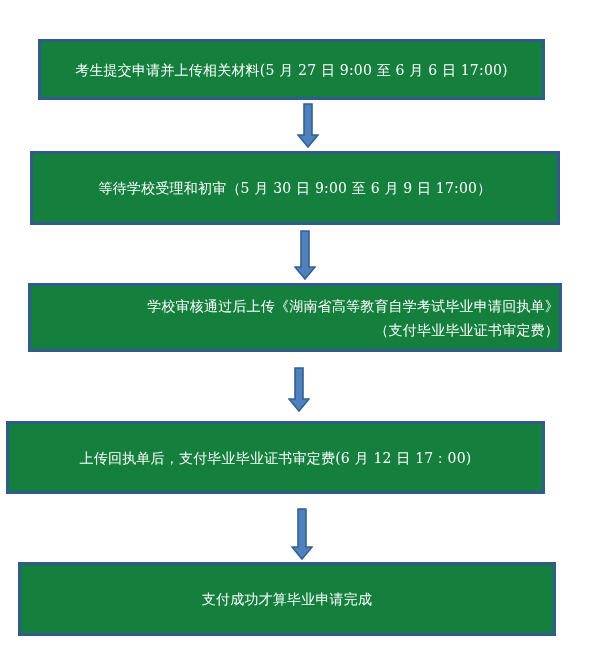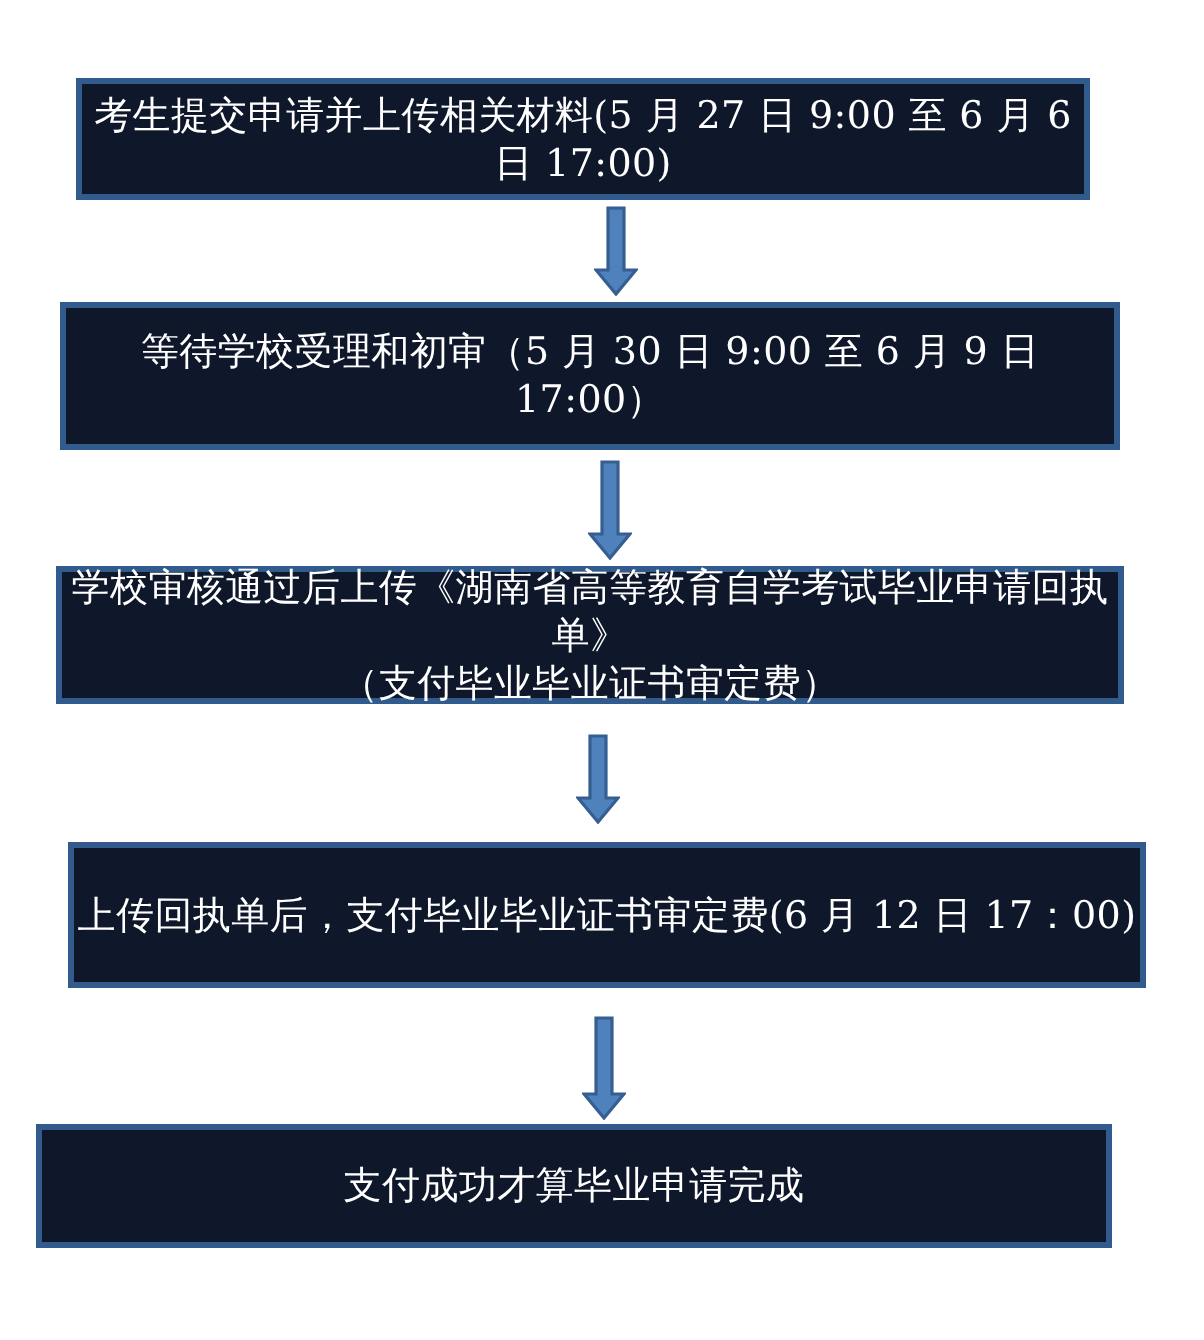--- a/index.html
+++ b/index.html
@@ -6,38 +6,38 @@
   body {
     width: 602px; height: 670px;
     background: #ffffff;
     font-family: "DejaVu Serif", "Liberation Serif", serif;
     position: relative;
     overflow: hidden;
   }
   .stage { position: absolute; left: 0; top: 0; width: 602px; height: 670px; }
   .box {
     position: absolute;
-    background: #0f172a;
+    background: #15803d;
     border: 3px solid #315a8d;
     box-sizing: border-box;
     color: #ffffff;
     display: flex;
     flex-direction: column;
     align-items: center;
     justify-content: center;
     text-align: center;
-    font-size: 19px;
+    font-size: 14px;
     line-height: 24px;
     letter-spacing: 0.2px;
   }
   #box1 { left: 38px; top: 39px;  width: 507px; height: 61px; }
   #box2 { left: 30px; top: 151px; width: 530px; height: 74px; }
-  #box3 { left: 28px; top: 283px; width: 534px; height: 69px; }
-  #box4 { left: 34px; top: 421px; width: 539px; height: 73px; }
-  #box5 { left: 18px; top: 562px; width: 538px; height: 62px; }
+  #box3 { left: 28px; top: 283px; width: 534px; height: 69px; align-items: flex-end; }
+  #box4 { left: 6px; top: 421px; width: 539px; height: 73px; }
+  #box5 { left: 18px; top: 562px; width: 538px; height: 74px; }
   .arrow { position: absolute; }
   #arrow1 { left: 297px; top: 103px; }
   #arrow2 { left: 294px; top: 230px; }
   #arrow3 { left: 288px; top: 367px; }
   #arrow4 { left: 291px; top: 508px; }
 </style>
 </head>
 <body>
 
 <div class="stage">

